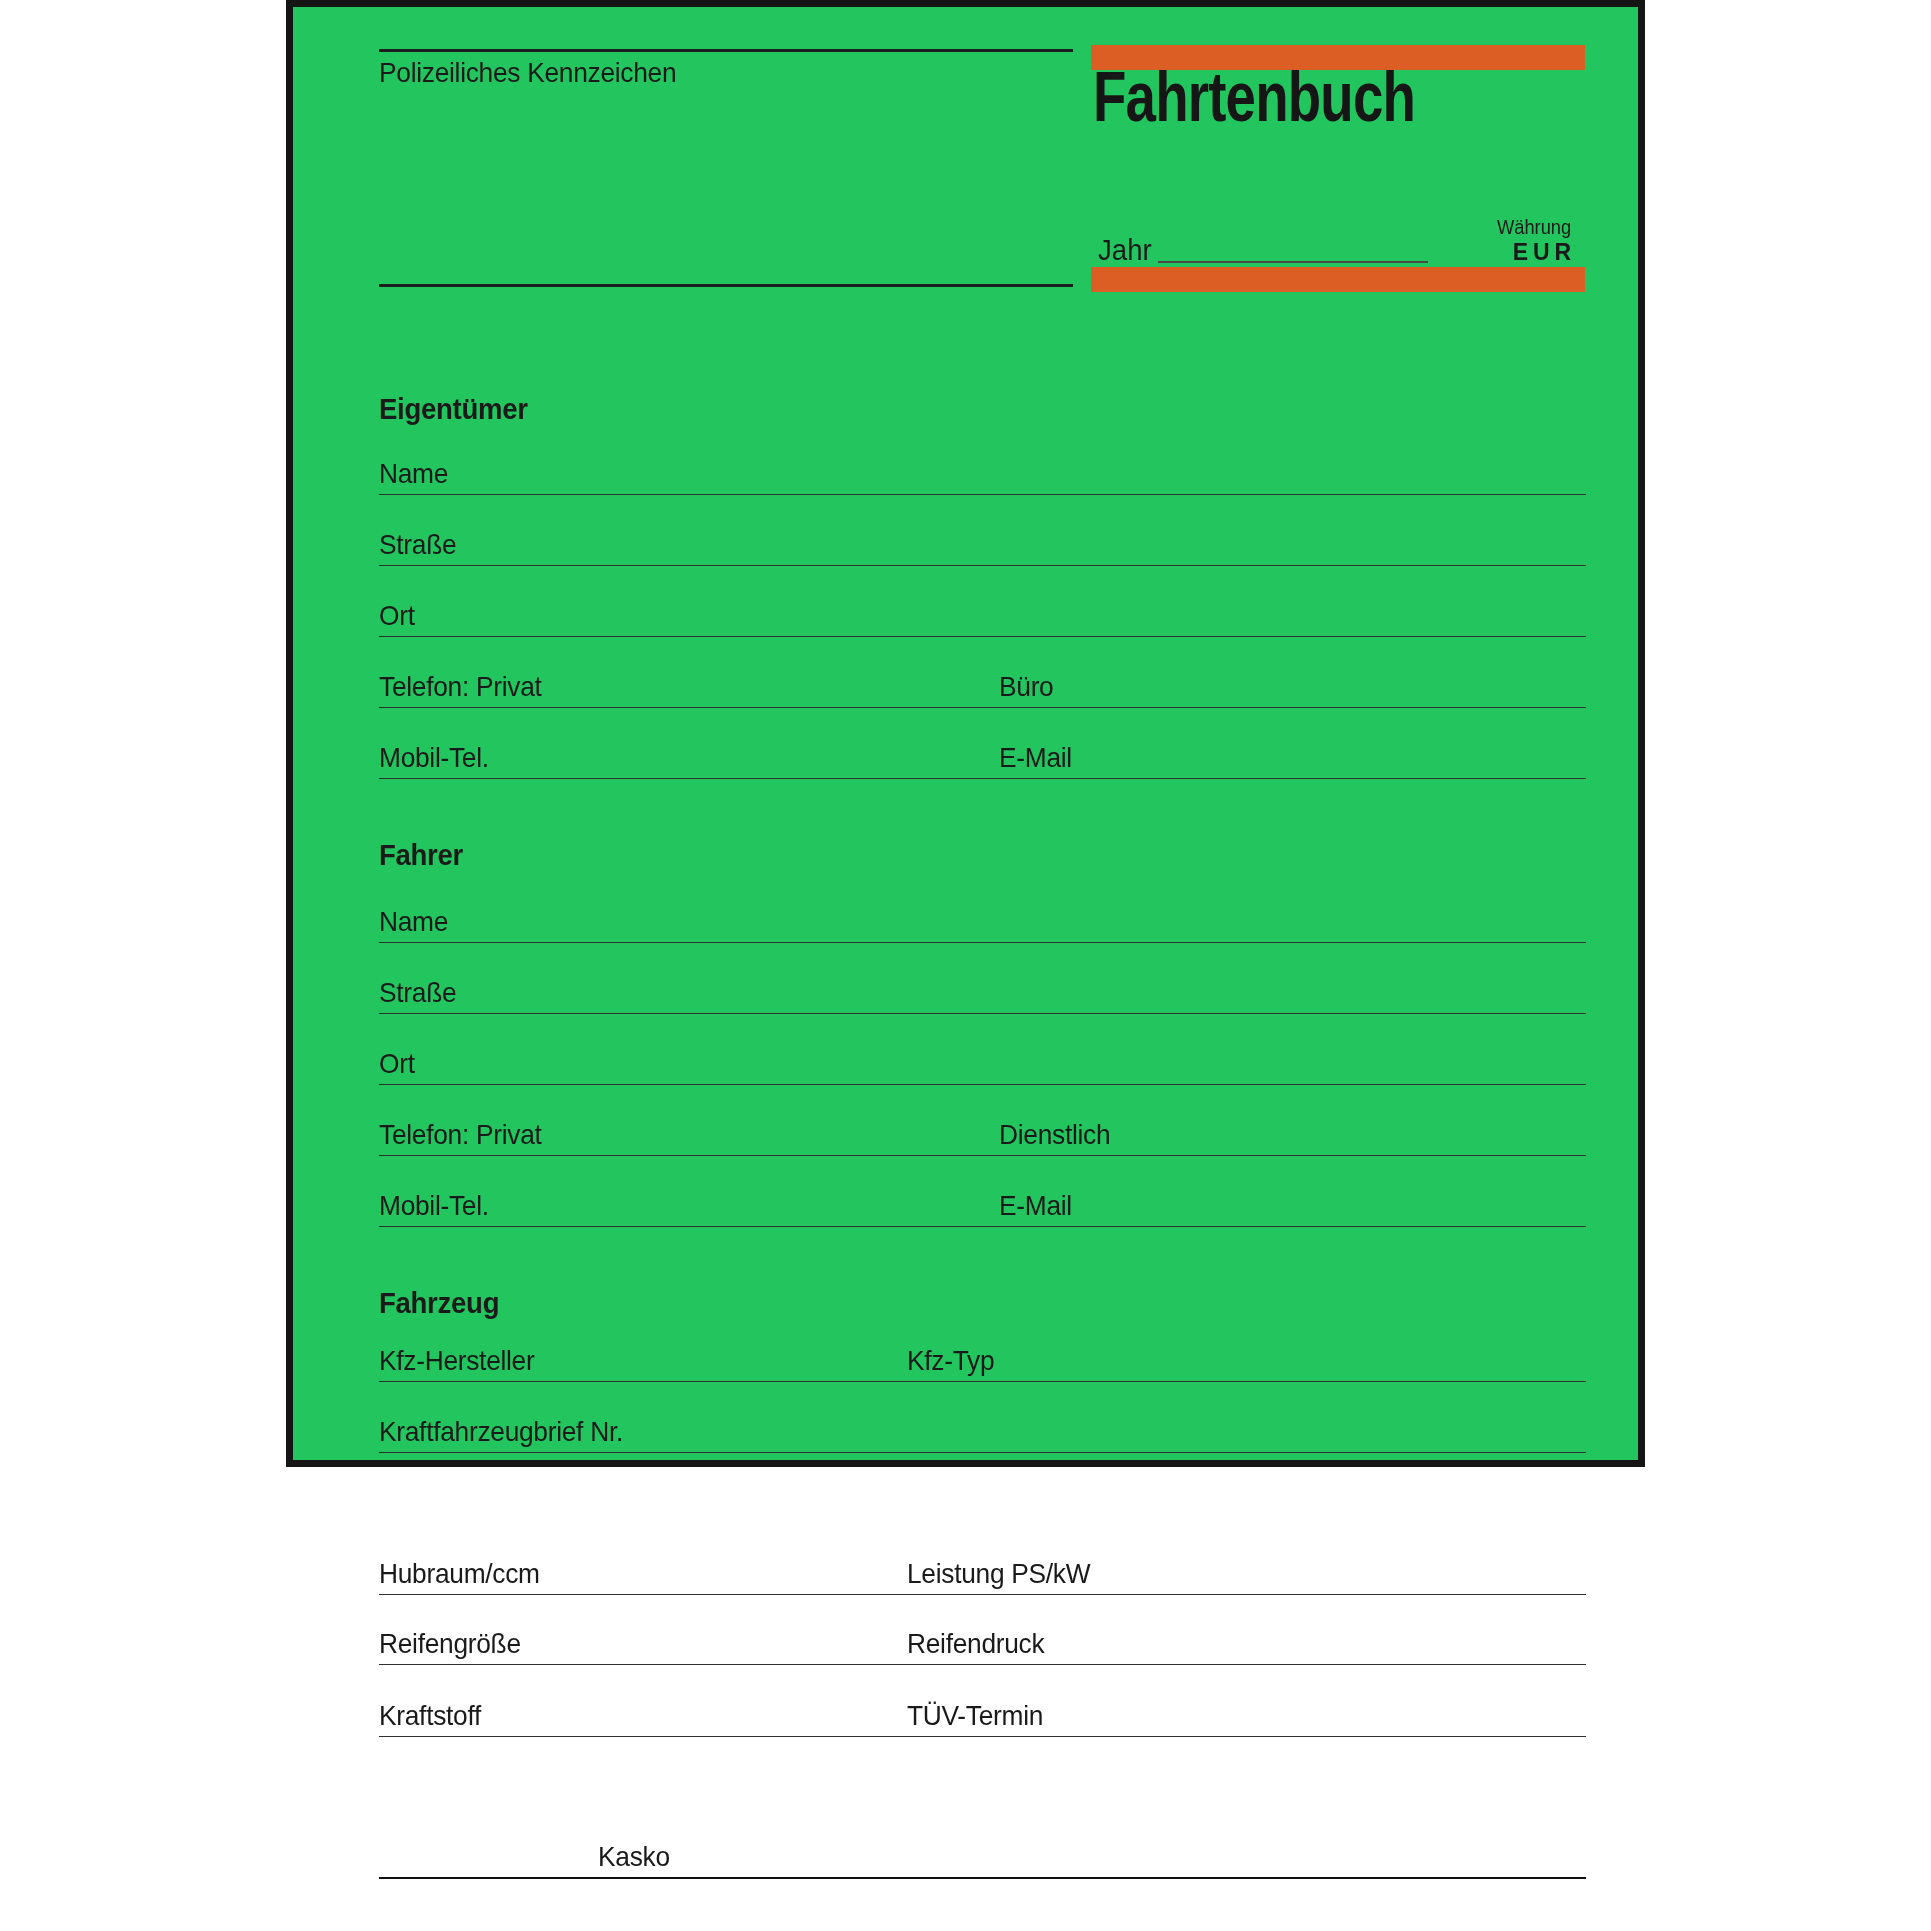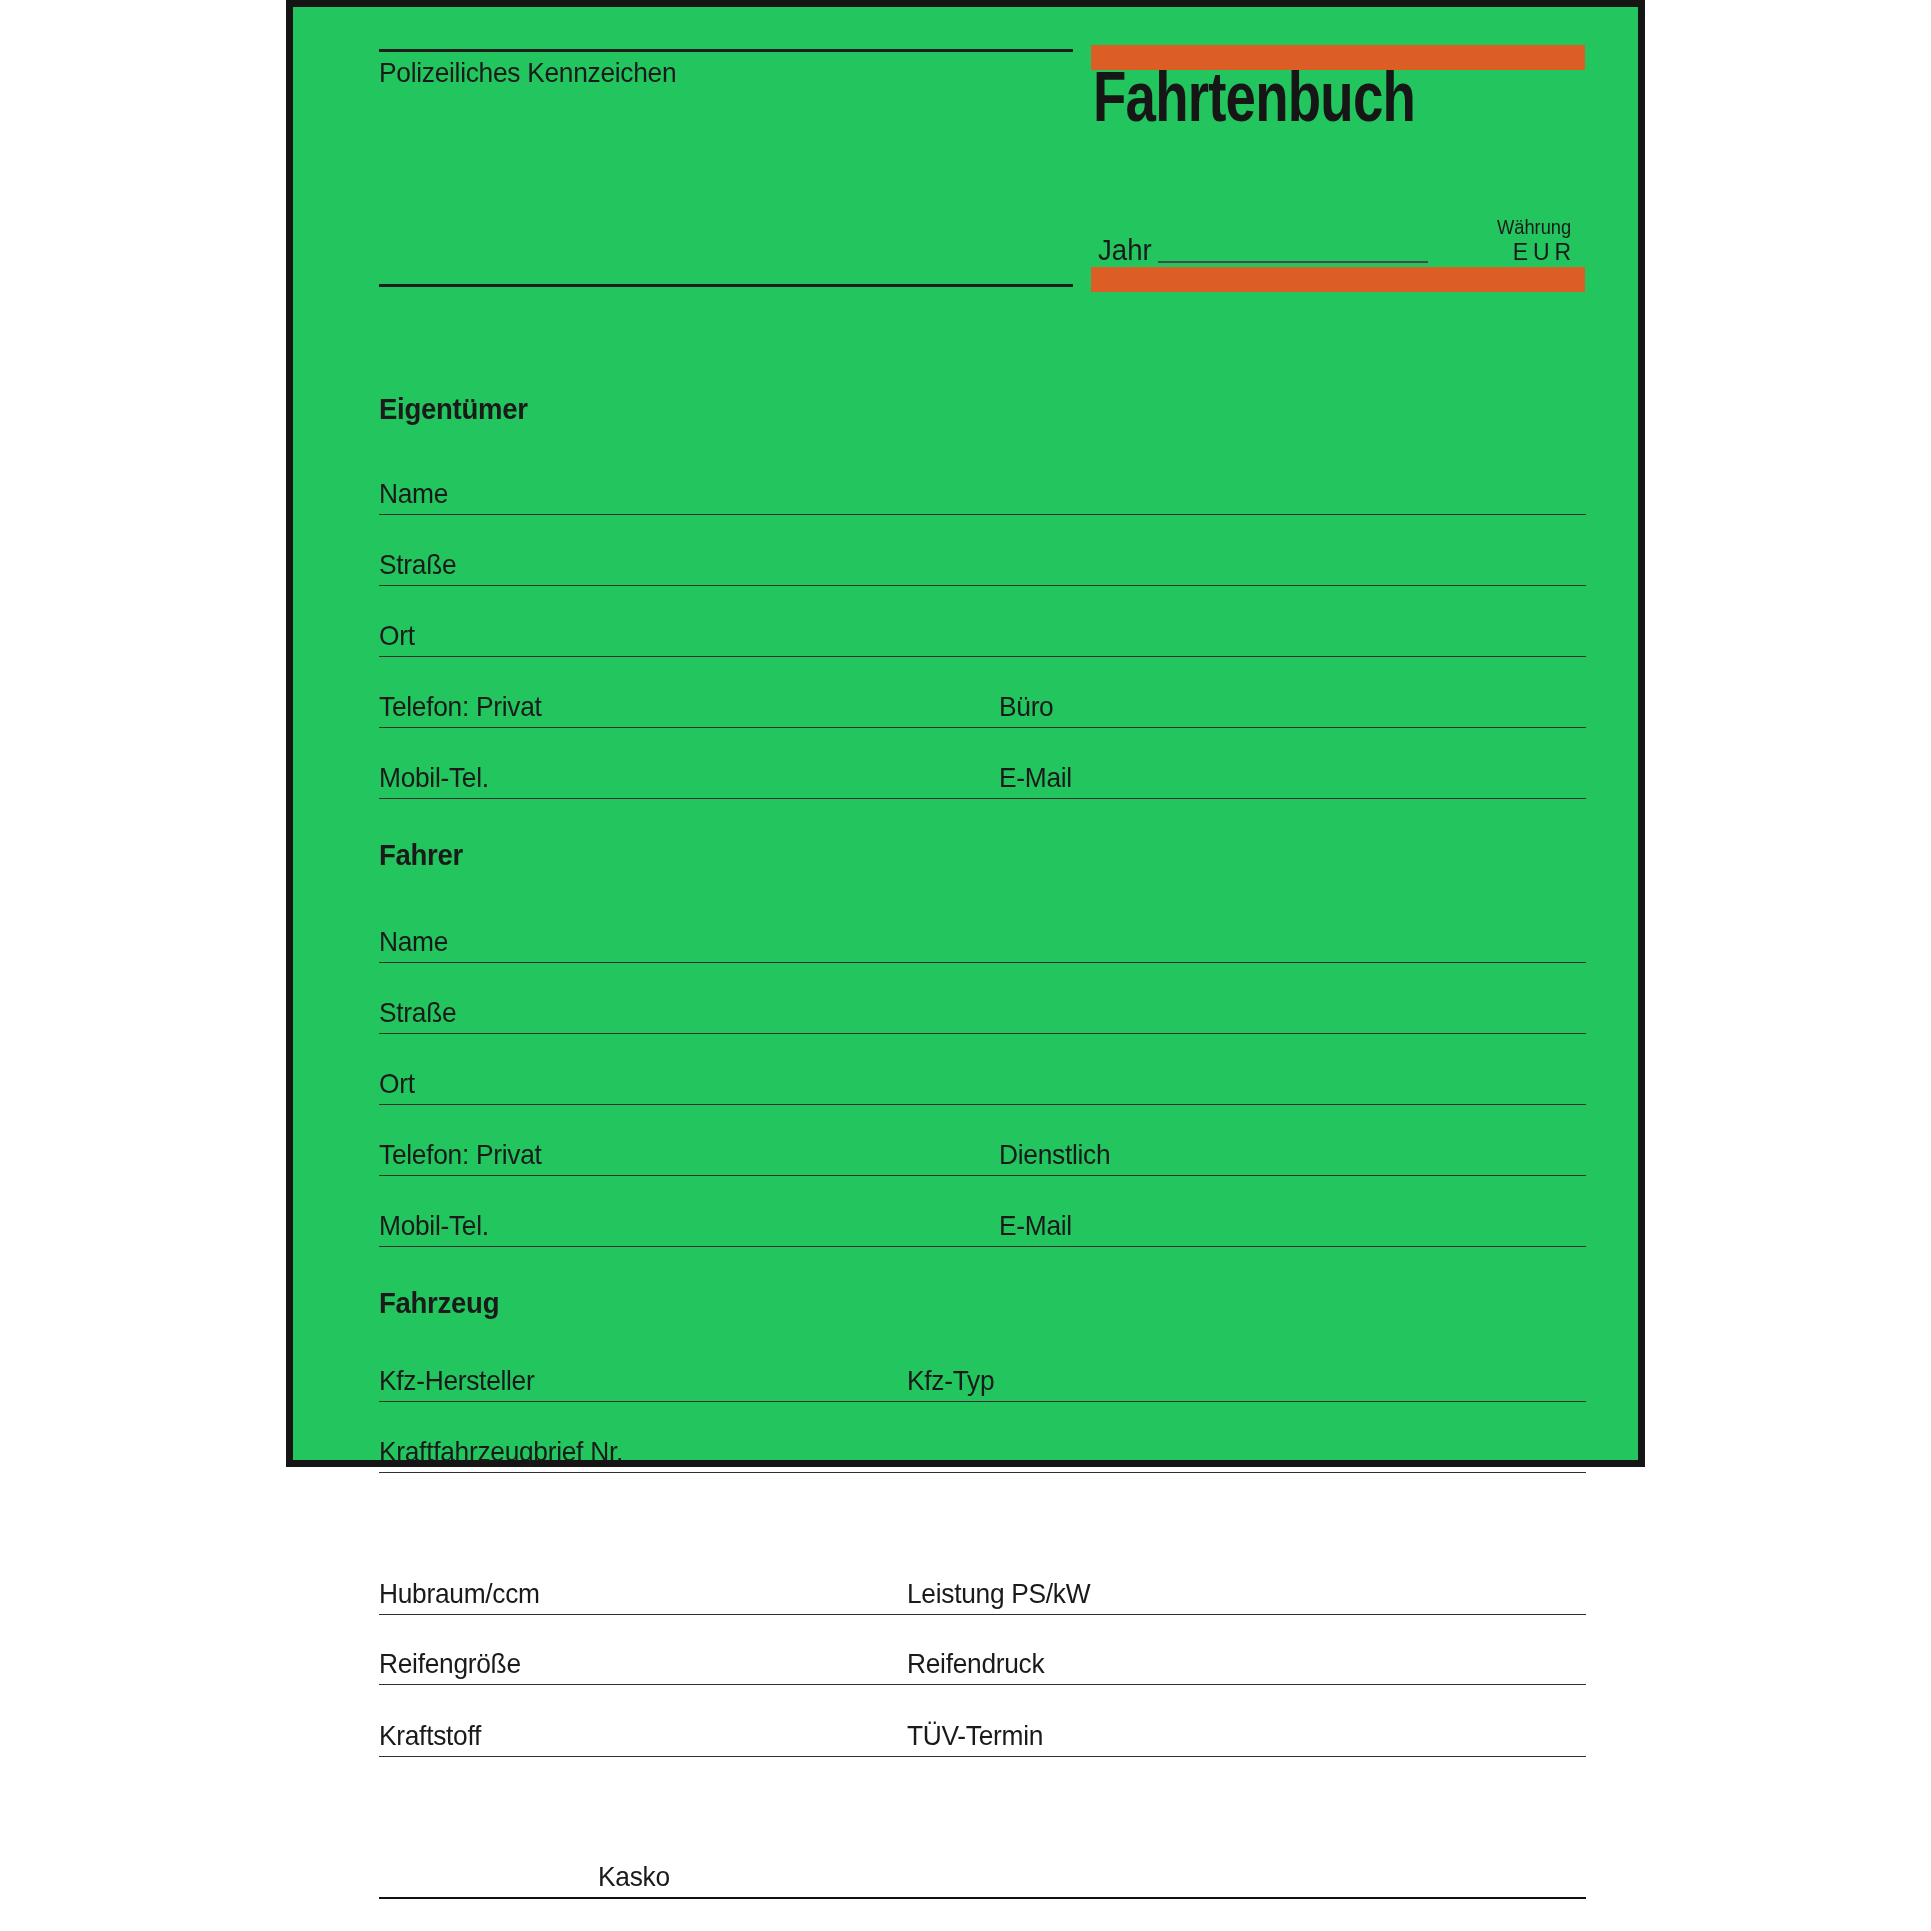--- a/index.html
+++ b/index.html
@@ -19,30 +19,30 @@
   .bar-bottom{top:260px;}
   .title{left:800px;top:55px;font-size:70px;font-weight:bold;line-height:1;
          letter-spacing:-1px;transform:scaleX(0.78);transform-origin:left top;
          white-space:nowrap;color:#161616;}
   .jahr-label{left:805px;top:226px;font-size:30px;transform:scaleX(0.92);
               transform-origin:left top;}
   .jahr-line{left:865px;top:254px;width:270px;height:1.9px;background:#4a4a4a;}
   .currency{right:67px;text-align:right;}
   .currency-label{top:210px;font-size:19.3px;transform-origin:right top;
                   transform:scaleX(0.95);}
-  .currency-value{top:232px;font-size:23px;font-weight:normal;letter-spacing:4.8px;
+  .currency-value{top:232px;font-size:23px;font-weight:bold;letter-spacing:4.8px;
                   margin-right:-4.8px;}
   .line2{left:86px;top:277px;width:694px;}
 
   
   .sec{left:86px;margin:0;font-size:29px;font-weight:bold;letter-spacing:-0.3px;
        transform:scaleX(0.95);transform-origin:left top;white-space:nowrap;}
 
   .row{left:86px;width:1207px;height:44px;border-bottom:1.9px solid #303030;
-       box-sizing:content-box;display:flex;align-items:flex-end;margin-top:20px;}
+       box-sizing:content-box;display:flex;align-items:flex-end;}
   .row .lab{font-size:28px;line-height:1.2;padding-bottom:3.9px;letter-spacing:-0.3px;
             transform:scaleX(0.94);transform-origin:left bottom;white-space:nowrap;}
   .row .col2{position:absolute;bottom:0;padding-bottom:3.9px;font-size:28px;
              line-height:1.2;letter-spacing:-0.3px;transform:scaleX(0.94);
              transform-origin:left bottom;white-space:nowrap;}
   .row.contact .col2{left:620px;}
   .row.vehicle .col2{left:528px;}
   .row.kasko{border-bottom:2.9px solid #101010;text-align:center;}
   .row.kasko .lab{margin-left:219px;}
 </style>

